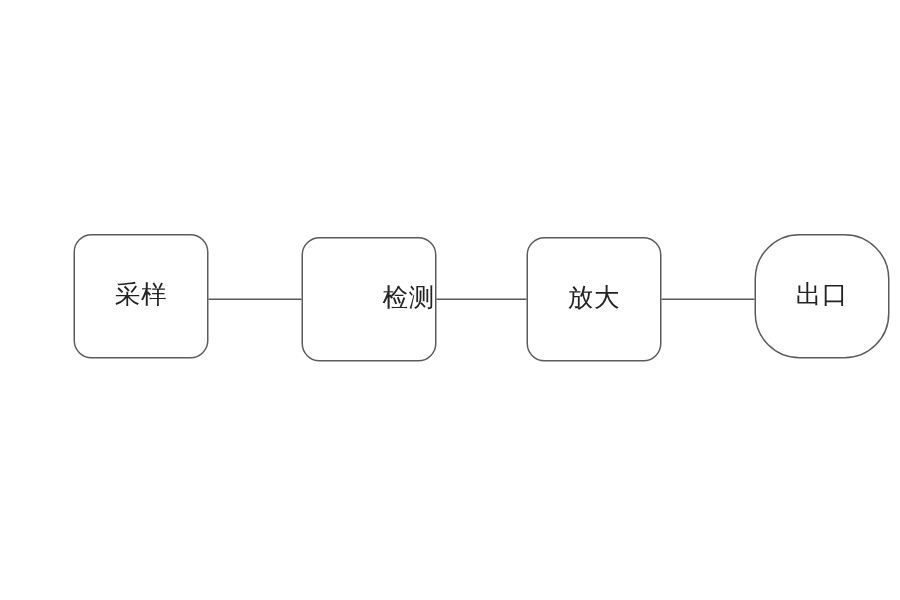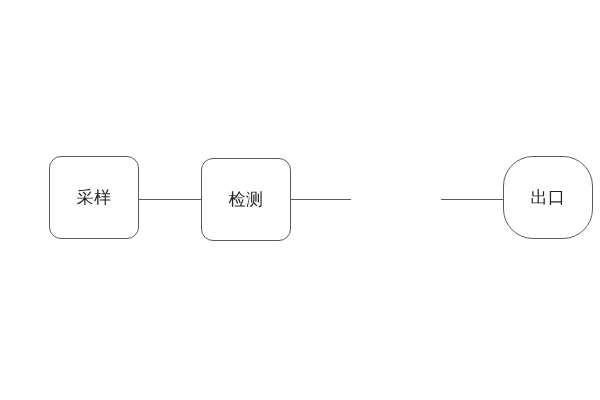--- a/index.html
+++ b/index.html
@@ -45,21 +45,21 @@
     white-space: nowrap;
     user-select: none;
   }
   .connector {
     position: absolute;
     height: 0;
     border-top: 1.3px solid #5b5b5b;
   }
   
   #node-0 { left: 33px;  top: 156px; }
-  #node-1 { left: 185px; top: 158px; }
+  #node-1 { left: 185px; top: 158px; justify-content: flex-end; }
   #node-2 { left: 335px; top: 158px; }
   #node-3 { left: 487px; top: 156px; border-radius: 30px; }
   
   #connector-0 { left: 123px; top: 199px; width: 62px; }
   #connector-1 { left: 275px; top: 199px; width: 60px; }
   #connector-2 { left: 425px; top: 199px; width: 62px; }
 </style>
 </head>
 <body>
 
@@ -71,19 +71,22 @@
     <div class="connector" id="connector-2"></div>
 
     <div class="node" id="node-0">
       <span class="node-label">采样</span>
     </div>
 
     <div class="node" id="node-1">
       <span class="node-label">检测</span>
     </div>
 
+    <div class="node" id="node-2">
+      <span class="node-label">放大</span>
+    </div>
 
     <div class="node" id="node-3">
       <span class="node-label">出口</span>
     </div>
 
   </div>
 </div>
 
 </body></html>

